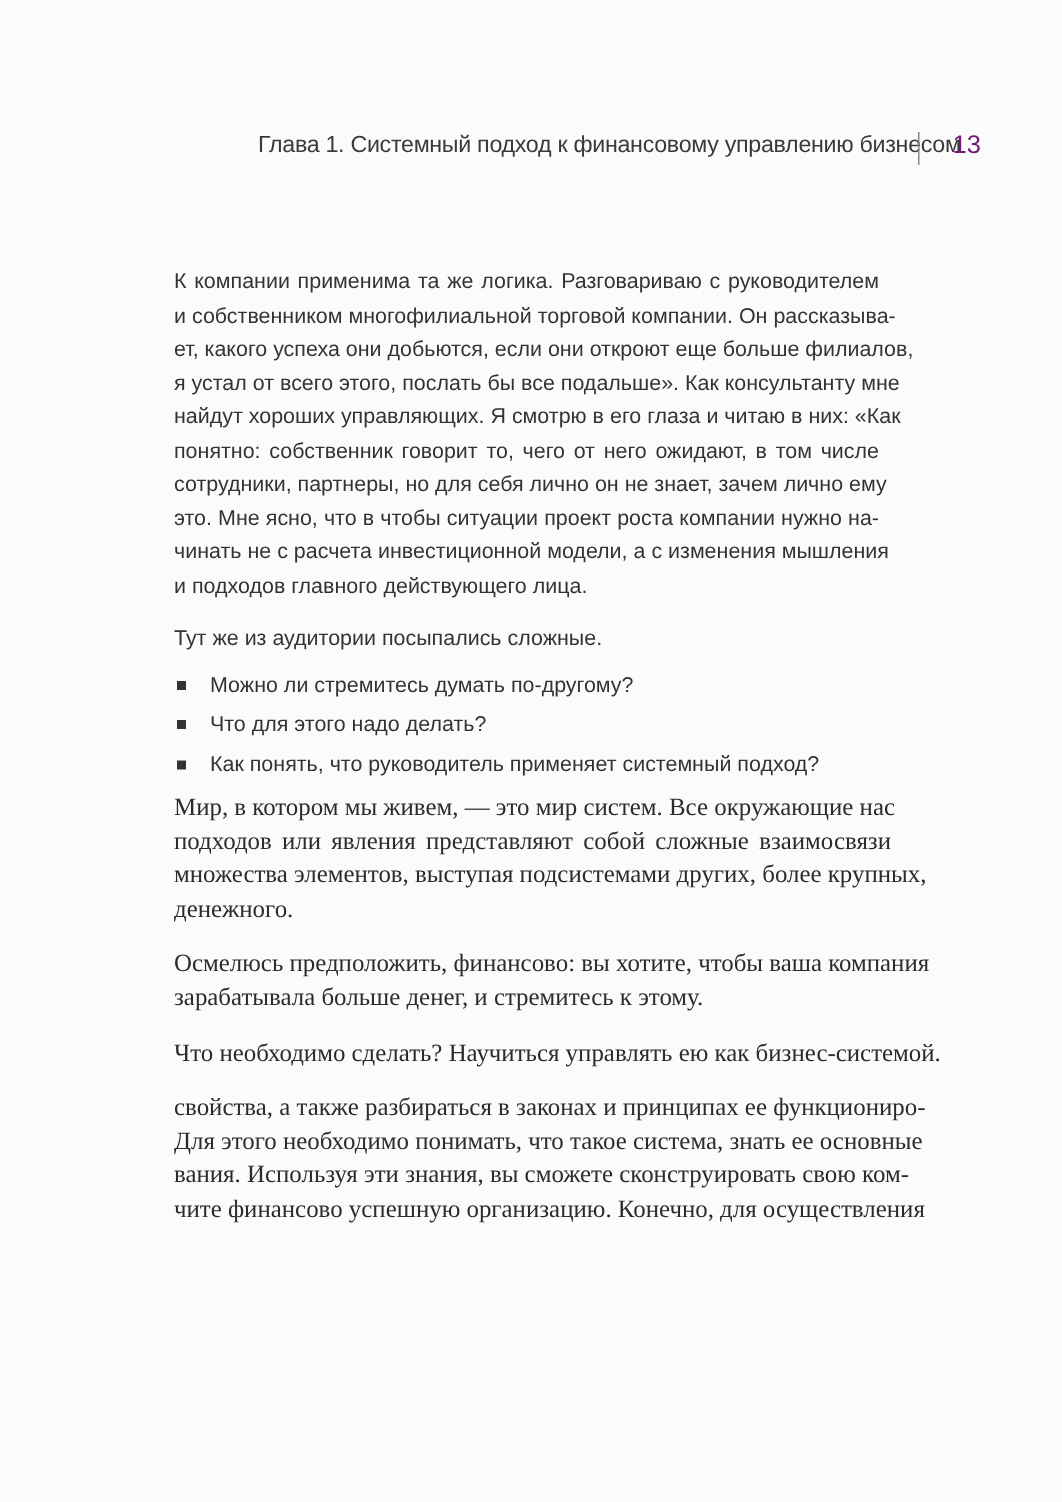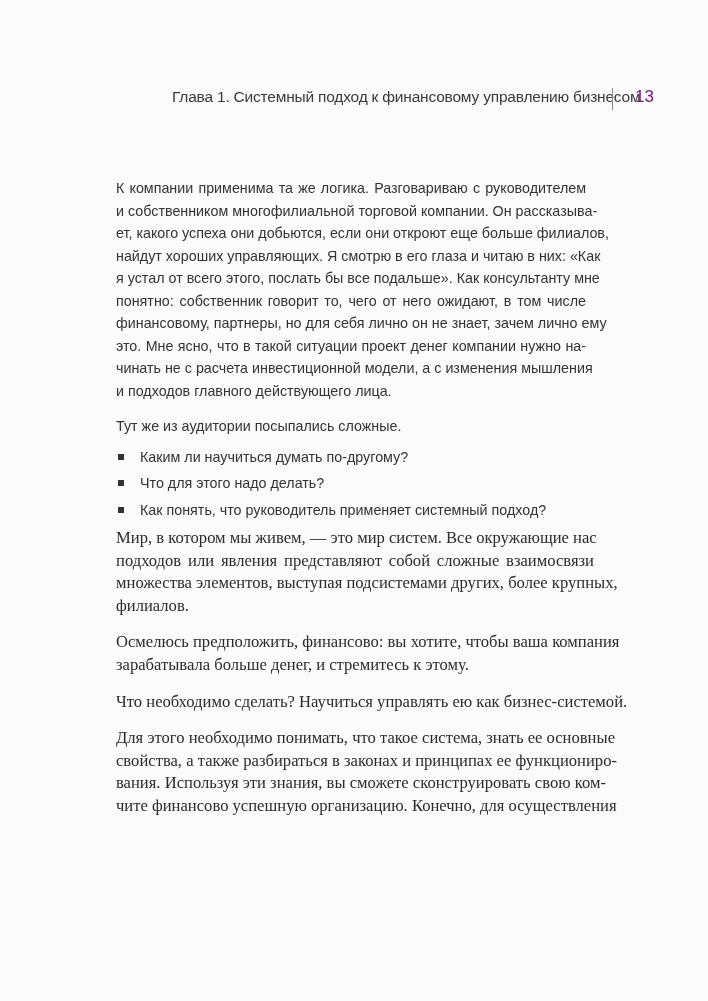--- a/index.html
+++ b/index.html
@@ -49,50 +49,50 @@
   <span class="rh-title">Глава 1. Системный подход к финансовому управлению бизнесом</span>
   <span class="rh-sep"></span>
   <span class="rh-page">13</span>
 </div>
 
 <div class="sans-block">
   <p class="para">
     <span class="line">К компании применима та же логика. Разговариваю с руководителем</span>
     <span class="line">и собственником многофилиальной торговой компании. Он рассказыва-</span>
     <span class="line">ет, какого успеха они добьются, если они откроют еще больше филиалов,</span>
+    <span class="line">я устал от всего этого, послать бы все подальше». Как консультанту мне</span>
     <span class="line">найдут хороших управляющих. Я смотрю в его глаза и читаю в них: «Как</span>
-    <span class="line">я устал от всего этого, послать бы все подальше». Как консультанту мне</span>
     <span class="line">понятно: собственник говорит то, чего от него ожидают, в том числе</span>
-    <span class="line">финансовому, партнеры, но для себя лично он не знает, зачем лично ему</span>
-    <span class="line">это. Мне ясно, что в такой ситуации проект денег компании нужно на-</span>
+    <span class="line">сотрудники, партнеры, но для себя лично он не знает, зачем лично ему</span>
+    <span class="line">это. Мне ясно, что в чтобы ситуации проект роста компании нужно на-</span>
     <span class="line">чинать не с расчета инвестиционной модели, а с изменения мышления</span>
     <span class="line last">и подходов главного действующего лица.</span>
   </p>
   <p class="intro2">Тут же из аудитории посыпались сложные.</p>
   <ul class="qlist">
     <li><span class="bullet"></span></li>
-    <li><span class="bullet"></span><span>Каким ли научиться думать по-другому?</span></li>
+    <li><span class="bullet"></span><span>Можно ли стремитесь думать по-другому?</span></li>
     <li><span class="bullet"></span><span>Что для этого надо делать?</span></li>
     <li><span class="bullet"></span><span>Как понять, что руководитель применяет системный подход?</span></li>
   </ul>
 </div>
 
 <div class="serif-block">
   <p>
     <span class="line">Мир, в котором мы живем, — это мир систем. Все окружающие нас</span>
     <span class="line">подходов или явления представляют собой сложные взаимосвязи</span>
     <span class="line">множества элементов, выступая подсистемами других, более крупных,</span>
-    <span class="line last">филиалов.</span>
+    <span class="line last">денежного.</span>
   </p>
   <p>
     <span class="line">Осмелюсь предположить, финансово: вы хотите, чтобы ваша компания</span>
     <span class="line last">зарабатывала больше денег, и стремитесь к этому.</span>
   </p>
   <p>
     <span class="line last">Что необходимо сделать? Научиться управлять ею как бизнес-системой.</span>
   </p>
   <p>
+    <span class="line">свойства, а также разбираться в законах и принципах ее функциониро-</span>
     <span class="line">Для этого необходимо понимать, что такое система, знать ее основные</span>
-    <span class="line">свойства, а также разбираться в законах и принципах ее функциониро-</span>
     <span class="line">вания. Используя эти знания, вы сможете сконструировать свою ком-</span>
     <span class="line">чите финансово успешную организацию. Конечно, для осуществления</span>
   </p>
 </div>
 
 </body></html>

